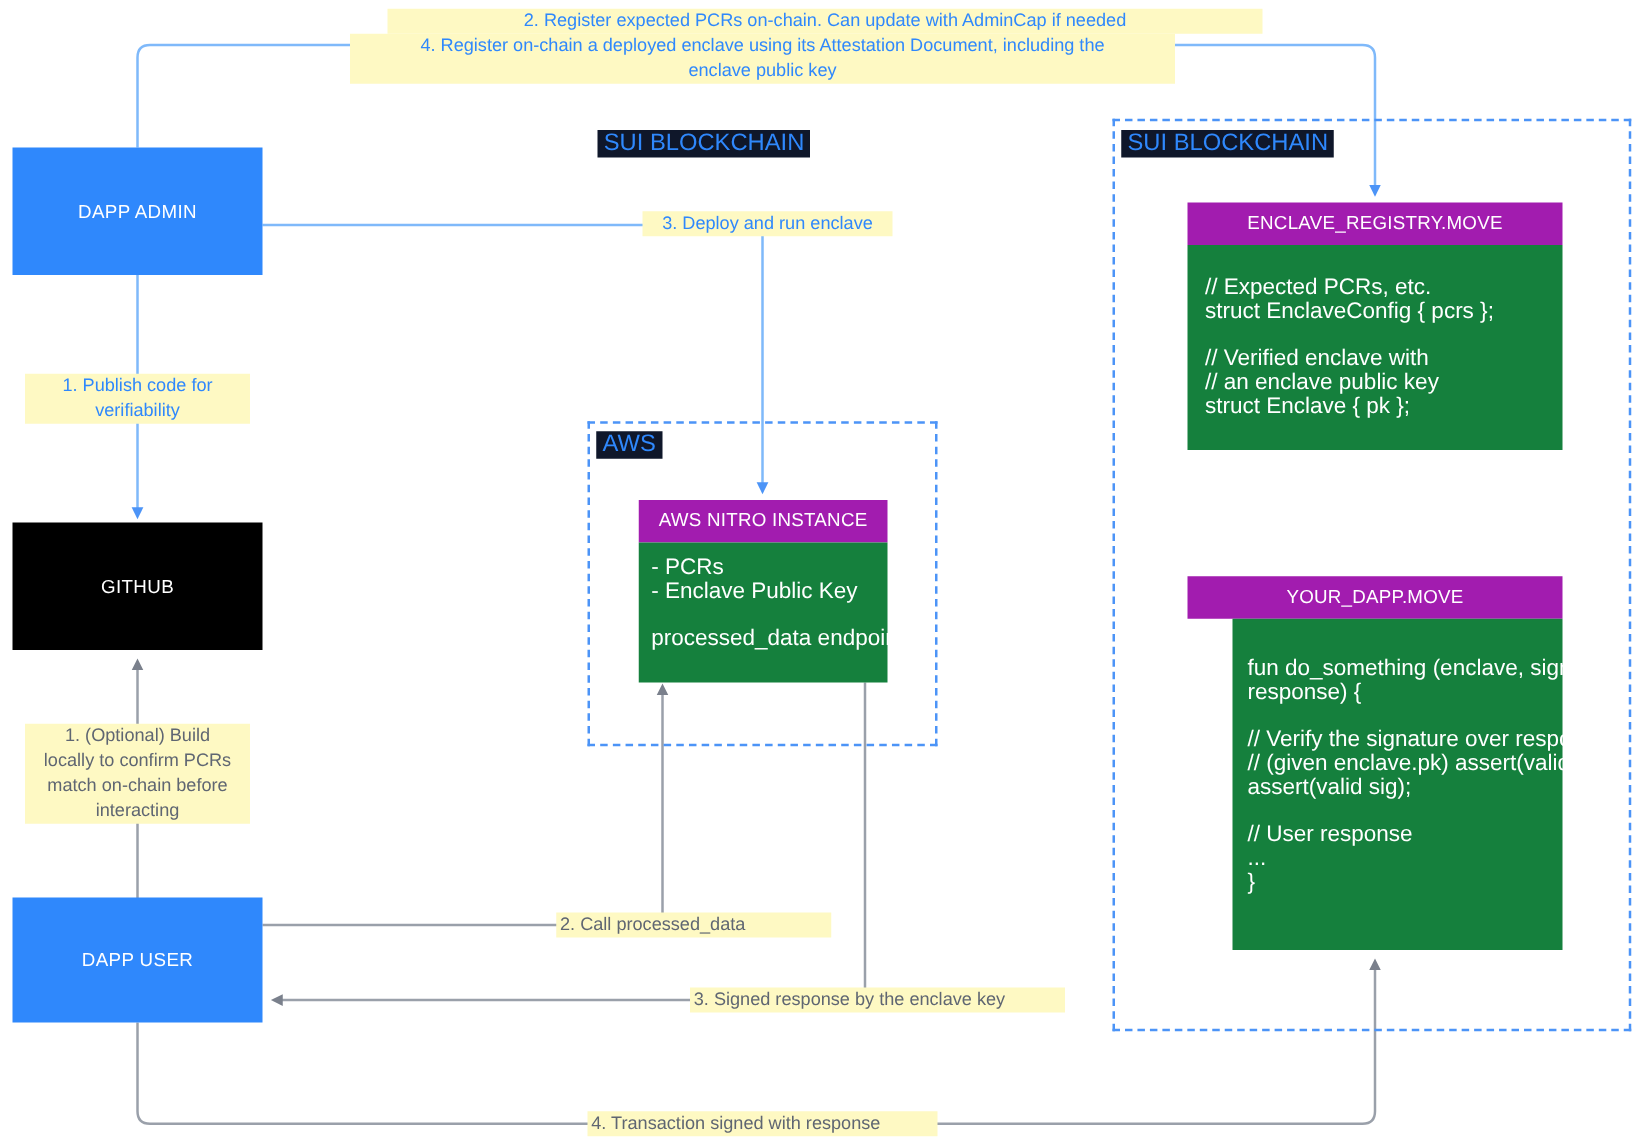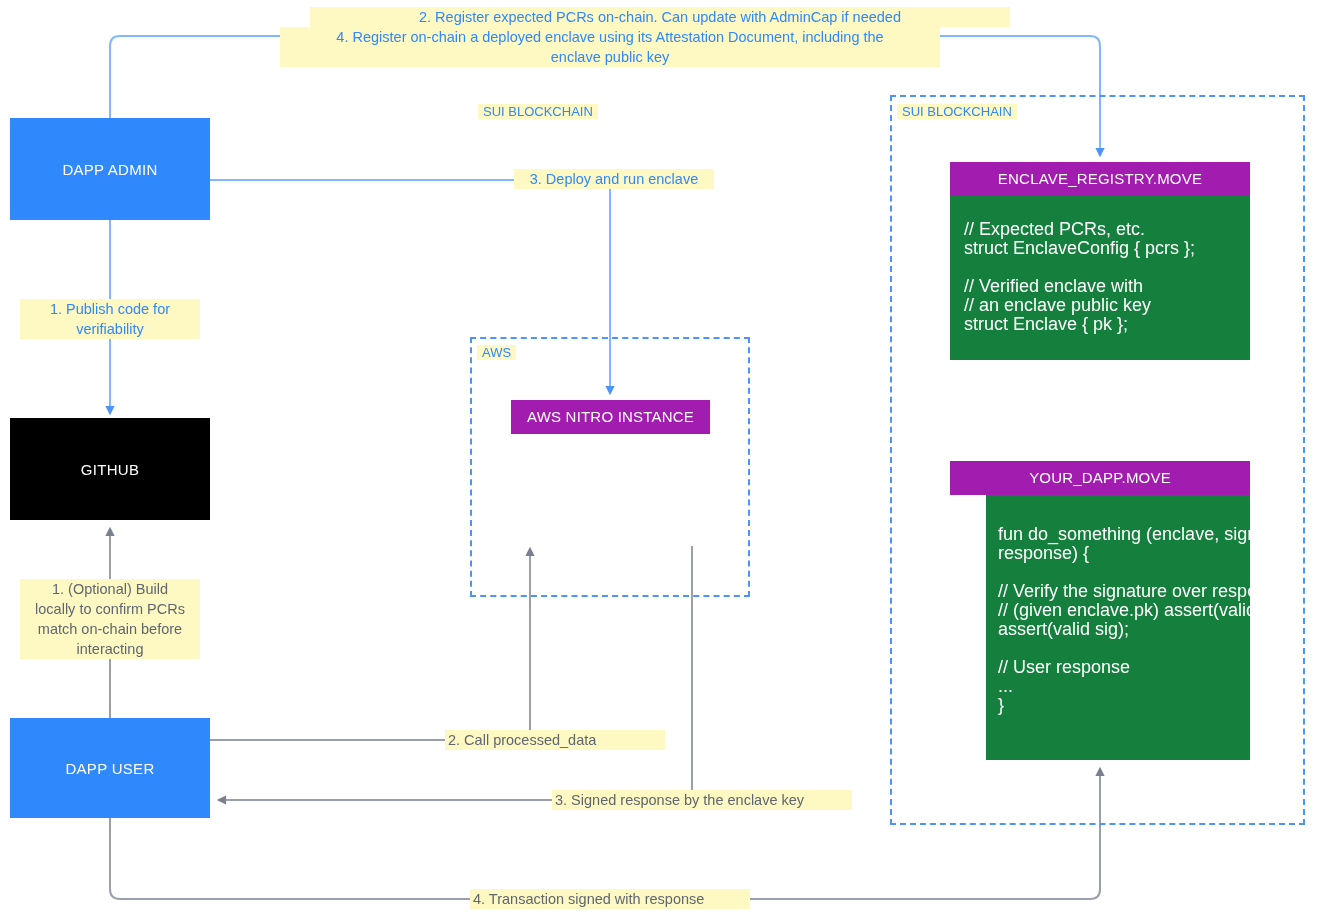--- a/index.html
+++ b/index.html
@@ -69,23 +69,23 @@
   }
   .card-body .ln { white-space: pre; }
   .card-body .blank { height: 19px; }
   .group {
     position: absolute;
     box-sizing: border-box;
     border: 2px dashed #4C94F7;
   }
   .group-label {
     position: absolute;
-    background: #fef9c3;
+    background: #0f172a;
     color: #2F88FC;
-    font-size: 13px;
+    font-size: 19px;
     padding: 0 5px;
     white-space: nowrap;
   }
   .wire-label {
     position: absolute;
     background: #fef9c3;
     font-size: 14.5px;
     line-height: 20px;
     white-space: pre-line;
     padding: 0 3px;
@@ -147,20 +147,26 @@
   <div class="node solid-black" style="left:10px; top:418px; width:200px; height:102px;">
     <span>GITHUB</span>
   </div>
 
   <div class="node solid-blue" style="left:10px; top:718px; width:200px; height:100px;">
     <span>DAPP USER</span>
   </div>
 
   <div class="card" style="left:511px; top:400px; width:199px; height:146px;">
     <div class="card-head">AWS NITRO INSTANCE</div>
+    <div class="card-body" style="height:112px; padding:10px 10px 0 10px;">
+      <div class="ln">- PCRs</div>
+      <div class="ln">- Enclave Public Key</div>
+      <div class="blank"></div>
+      <div class="ln">processed_data endpoint</div>
+    </div>
   </div>
 
   <div class="card" style="left:950px; top:162px; width:300px; height:198px;">
     <div class="card-head">ENCLAVE_REGISTRY.MOVE</div>
     <div class="card-body" style="height:164px; padding:24px 14px 0 14px;">
       <div class="ln">// Expected PCRs, etc.</div>
       <div class="ln">struct EnclaveConfig { pcrs };</div>
       <div class="blank"></div>
       <div class="ln">// Verified enclave with</div>
       <div class="ln">// an enclave public key</div>

